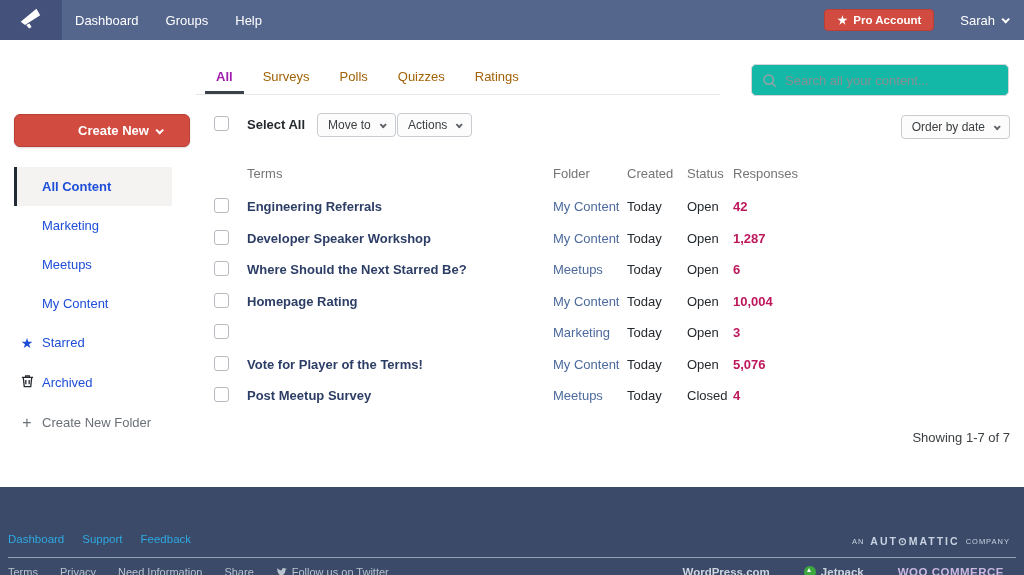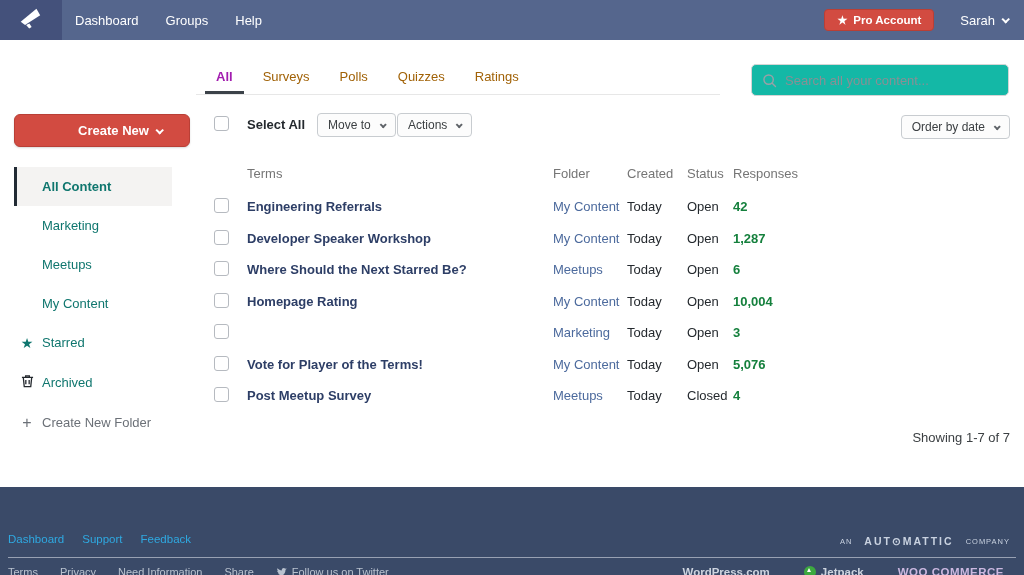--- a/index.html
+++ b/index.html
@@ -20,21 +20,21 @@
   
   .tabs-wrap { position:absolute; top:62px; left:196px; width:524px; height:33px; border-bottom:1px solid #e7e7e7; display:flex; align-items:flex-end; gap:30px; padding-left:20px; }
   .tab { font-size:13px; color:#a16207; padding-bottom:10px; cursor:pointer; }
   .tab.active { color:#a21caf; font-weight:bold; border-bottom:3px solid #3c4249; padding-left:11px; padding-right:11px; margin-left:-11px; margin-right:-11px; padding-bottom:7px; }
   .searchbox { position:absolute; top:64px; right:15px; width:258px; height:32px; border:1px solid #d5d5d5; border-radius:5px; background:#14b8a6; display:flex; align-items:center; padding:0 10px; }
   .searchbox input { border:none; outline:none; flex:1; font-size:13px; color:#444; margin-left:8px; font-family:inherit; background:transparent; }
   .searchbox input::placeholder { color:#8a8f94; }
 
   
   .create-btn { position:absolute; left:14px; top:114px; width:176px; height:33px; background:#d24b41; border:1px solid #b93f36; border-radius:6px; color:#fff; font-size:13px; font-weight:bold; display:flex; align-items:center; justify-content:center; cursor:pointer; font-family:inherit; box-shadow:0 1px 2px rgba(0,0,0,.15);padding-left:36px; }
-  .side-item { position:absolute; left:14px; width:158px; height:39px; display:flex; align-items:center; font-size:13px; color:#0f766e; cursor:pointer; }
+  .side-item { position:absolute; left:14px; width:158px; height:39px; display:flex; align-items:center; font-size:13px; color:#1d4ed8; cursor:pointer; }
   .side-item .lbl { margin-left:28px; }
   .side-item.active { background:#f4f3f2; border-left:3px solid #222b35; font-weight:bold; }
   .side-item.active .lbl { margin-left:25px; }
   .side-item .s-icon { position:absolute; left:5px; width:16px; text-align:center; }
   .side-item.muted { color:#6b7077; }
   .star-glyph-side { font-size:14px; line-height:1; }
   .plus-glyph { font-size:16px; line-height:1; color:#6b7077; }
 
   
   .main { position:absolute; left:196px; top:110px; width:814px; height:350px; }
@@ -50,28 +50,28 @@
 
   .thead { position:absolute; top:56px; left:0; width:100%; height:20px; font-size:13px; color:#757575; }
   .thead span { position:absolute; }
   .col-name { left:51px; } .col-folder { left:357px; } .col-created { left:431px; } .col-status { left:491px; } .col-resp { left:537px; }
   .trow { position:absolute; left:0; width:100%; height:31px; font-size:13px; }
   .trow .cb { position:absolute; left:18px; top:2px; }
   .trow span, .trow a { position:absolute; top:3px; }
   .name-link { color:#2d3e66; font-weight:bold; text-decoration:none; cursor:pointer; }
   .folder-link { color:#4c6a9d; text-decoration:none; cursor:pointer; }
   .cell-dark { color:#24292e; }
-  .cell-resp { color:#15803d; font-weight:bold; }
+  .cell-resp { color:#be185d; font-weight:bold; }
   .showing { position:absolute; right:0; top:320px; font-size:13px; color:#3c4043; }
 
   
   .footer { position:absolute; left:0; top:487px; width:1024px; height:88px; background:#3a4a68; overflow:hidden; }
   .f-links { position:absolute; left:8px; top:46px; display:flex; gap:18px; }
   .f-links a { color:#2fa9e1; font-size:11.5px; text-decoration:none; cursor:pointer; }
-  .automattic { position:absolute; right:14px; top:48px; color:#c9d2e0; display:flex; align-items:center; gap:12px; }
+  .automattic { position:absolute; right:14px; top:48px; color:#c9d2e0; display:flex; align-items:center; gap:6px; }
   .automattic .sm { font-size:7.5px; letter-spacing:1px; }
   .automattic .brand { font-size:10.5px; font-weight:bold; letter-spacing:2px; }
   .f-divider { position:absolute; left:8px; top:70px; width:1008px; border:none; border-top:1px solid #98a1b3; }
   .f-bottom { position:absolute; left:8px; top:79px; width:1008px; display:flex; font-size:11px; color:#b9c2cf; }
   .f-bottom a { color:#b9c2cf; text-decoration:none; margin-right:22px; cursor:pointer; white-space:nowrap; }
   .f-bottom .tw { display:inline-flex; align-items:center; gap:5px; }
   .f-partners { margin-left:auto; display:flex; align-items:center; gap:34px; padding-right:12px; }
   .f-partners .partner { color:#cdd4df; font-size:11.5px; font-weight:bold; display:inline-flex; align-items:center; gap:5px; cursor:pointer; white-space:nowrap; }
   .partner.woo { color:#cbb8e0; letter-spacing:.5px; }
   .jp-circle { width:12px; height:12px; border-radius:50%; background:#3da93f; display:inline-block; position:relative; }

